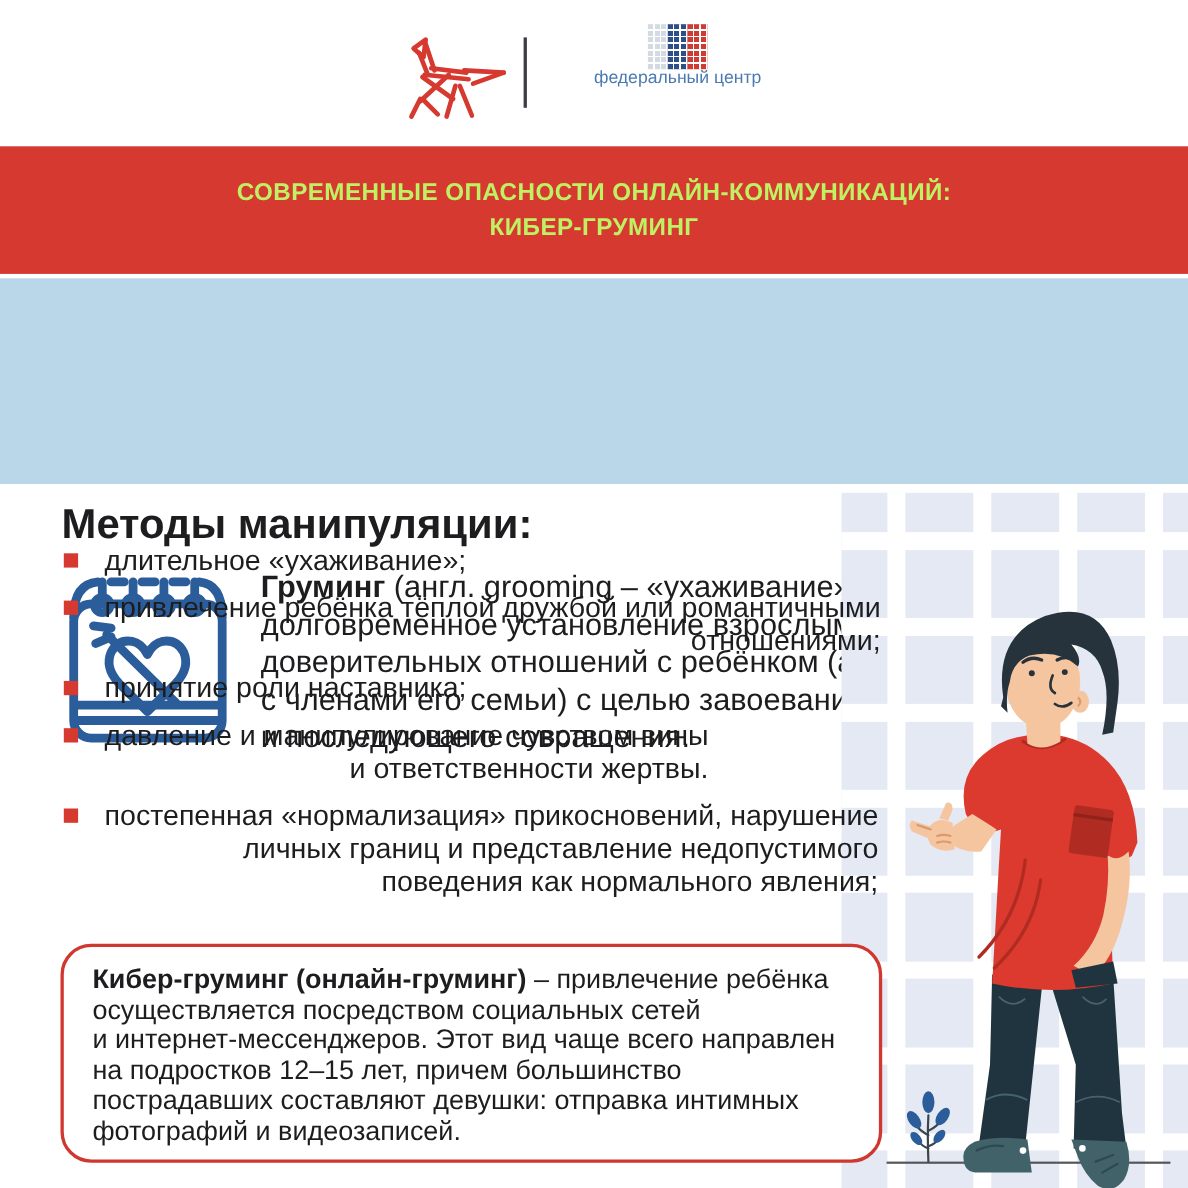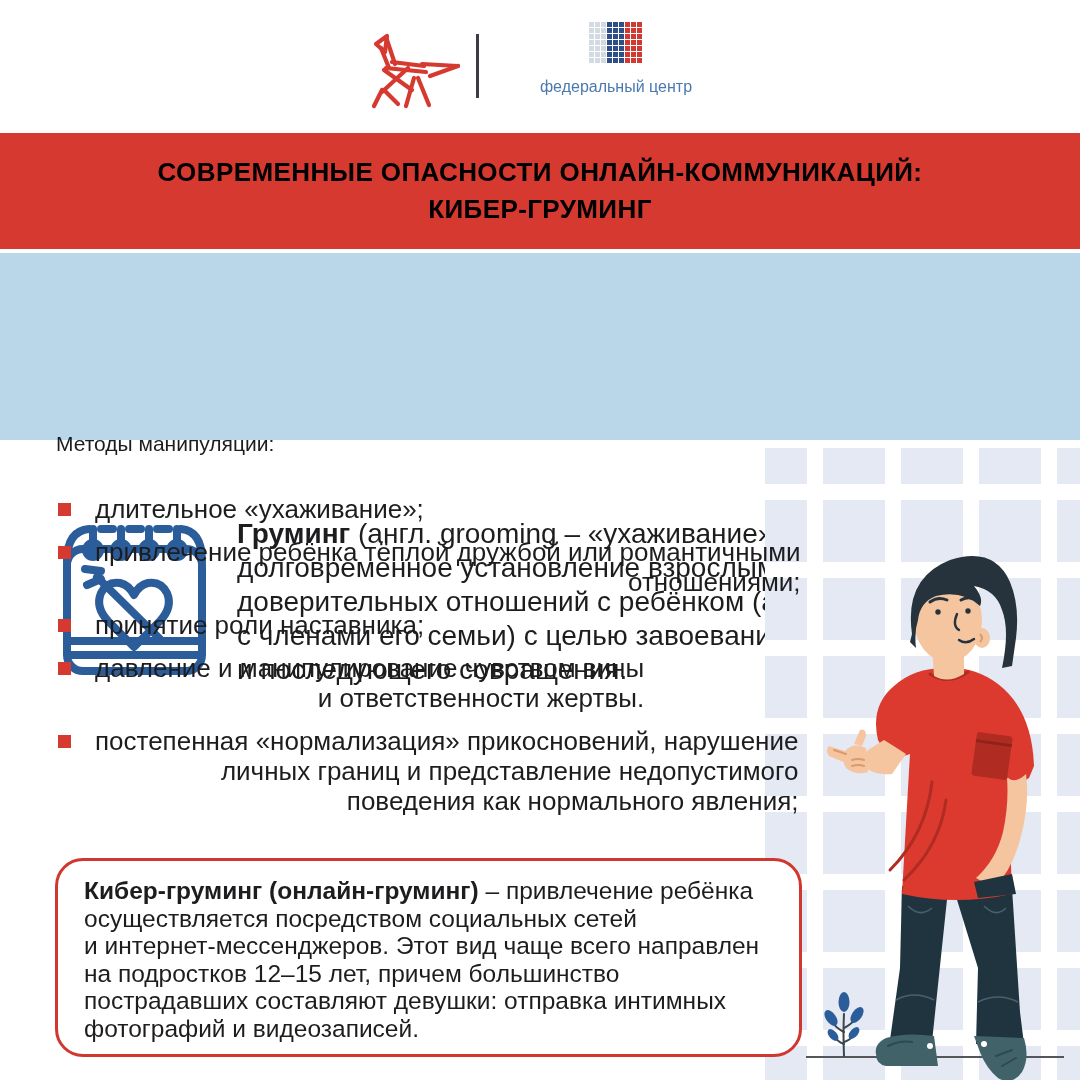--- a/index.html
+++ b/index.html
@@ -25,43 +25,43 @@
       repeating-linear-gradient(to bottom, rgba(0,0,0,0) 0 4.6px, #fff 4.6px 6px),
       linear-gradient(#2e4e87,#2e4e87);
   }
   .pixel-col.red {
     background-image:
       repeating-linear-gradient(to right, rgba(0,0,0,0) 0 4.6px, #fff 4.6px 6px),
       repeating-linear-gradient(to bottom, rgba(0,0,0,0) 0 4.6px, #fff 4.6px 6px),
       linear-gradient(#cf3a33,#cf3a33);
   }
   .brand-name { font-size:27px; font-weight:800; color:#d0382f; letter-spacing:0.5px; margin-top:5px; line-height:1; }
-  .brand-sub { font-size:16px; color:#4a79b0; margin-top:16px; line-height:1; }
+  .brand-sub { font-size:16px; color:#4a79b0; margin-top:0; line-height:1; }
   
   .banner {
     position:absolute; left:0; top:133px; width:1080px; height:116px; background:#d6392f;
     display:flex; flex-direction:column; justify-content:center; align-items:center; gap:8px;
   }
-  .banner-line { color:#000000; font-weight:800; font-size:26px; line-height:1.1; text-align:center; letter-spacing:0.4px; white-space:nowrap; }
+  .banner-line { color:#bef264; font-weight:800; font-size:22px; line-height:1.1; text-align:center; letter-spacing:0.4px; white-space:nowrap; }
   
   .band { position:absolute; left:0; top:253px; width:1080px; height:187px; background:#b9d7e9; }
   .band-icon { position:absolute; left:57px; top:266px; width:155px; height:160px; }
   .band-text { position:absolute; left:237px; top:264px; width:820px; font-size:28px; line-height:34px; white-space:pre-line; color:#1d1d1f; }
   .band-text b { font-weight:800; }
   
   .pattern {
     position:absolute; left:765px; top:448px; width:315px; height:632px;
     background-image:
       repeating-linear-gradient(to right, rgba(0,0,0,0) 0 62px, #fff 62px 78px),
       repeating-linear-gradient(to bottom, rgba(0,0,0,0) 0 62px, #fff 62px 78px),
       linear-gradient(#e4e9f4,#e4e9f4);
     background-position:-20px -26px;
   }
   
-  .methods-heading { position:absolute; left:56px; top:432px; font-size:21px; font-weight:400; }
+  .methods-heading { position:absolute; left:56px; top:456px; font-size:38px; font-weight:700; }
   .bullets { position:absolute; left:56px; top:494px; width:766px;text-align:right; }
   .bullet { display:flex; margin-bottom:13px; }
   .bullet-square { width:13px; height:13px; background:#d6392f; margin:9px 24px 0 2px; flex:none; }
   .bullet-text { font-size:26px; line-height:30px; white-space:pre-line; }
   
   .callout {
     position:absolute; left:55px; top:858px; width:747px; height:199px; box-sizing:border-box;
     background:#ffffff; border:3px solid #d0372e; border-radius:28px; padding:16px 26px 0;
   }
   .callout-text { font-size:24.5px; line-height:27.5px; white-space:pre-line; }

